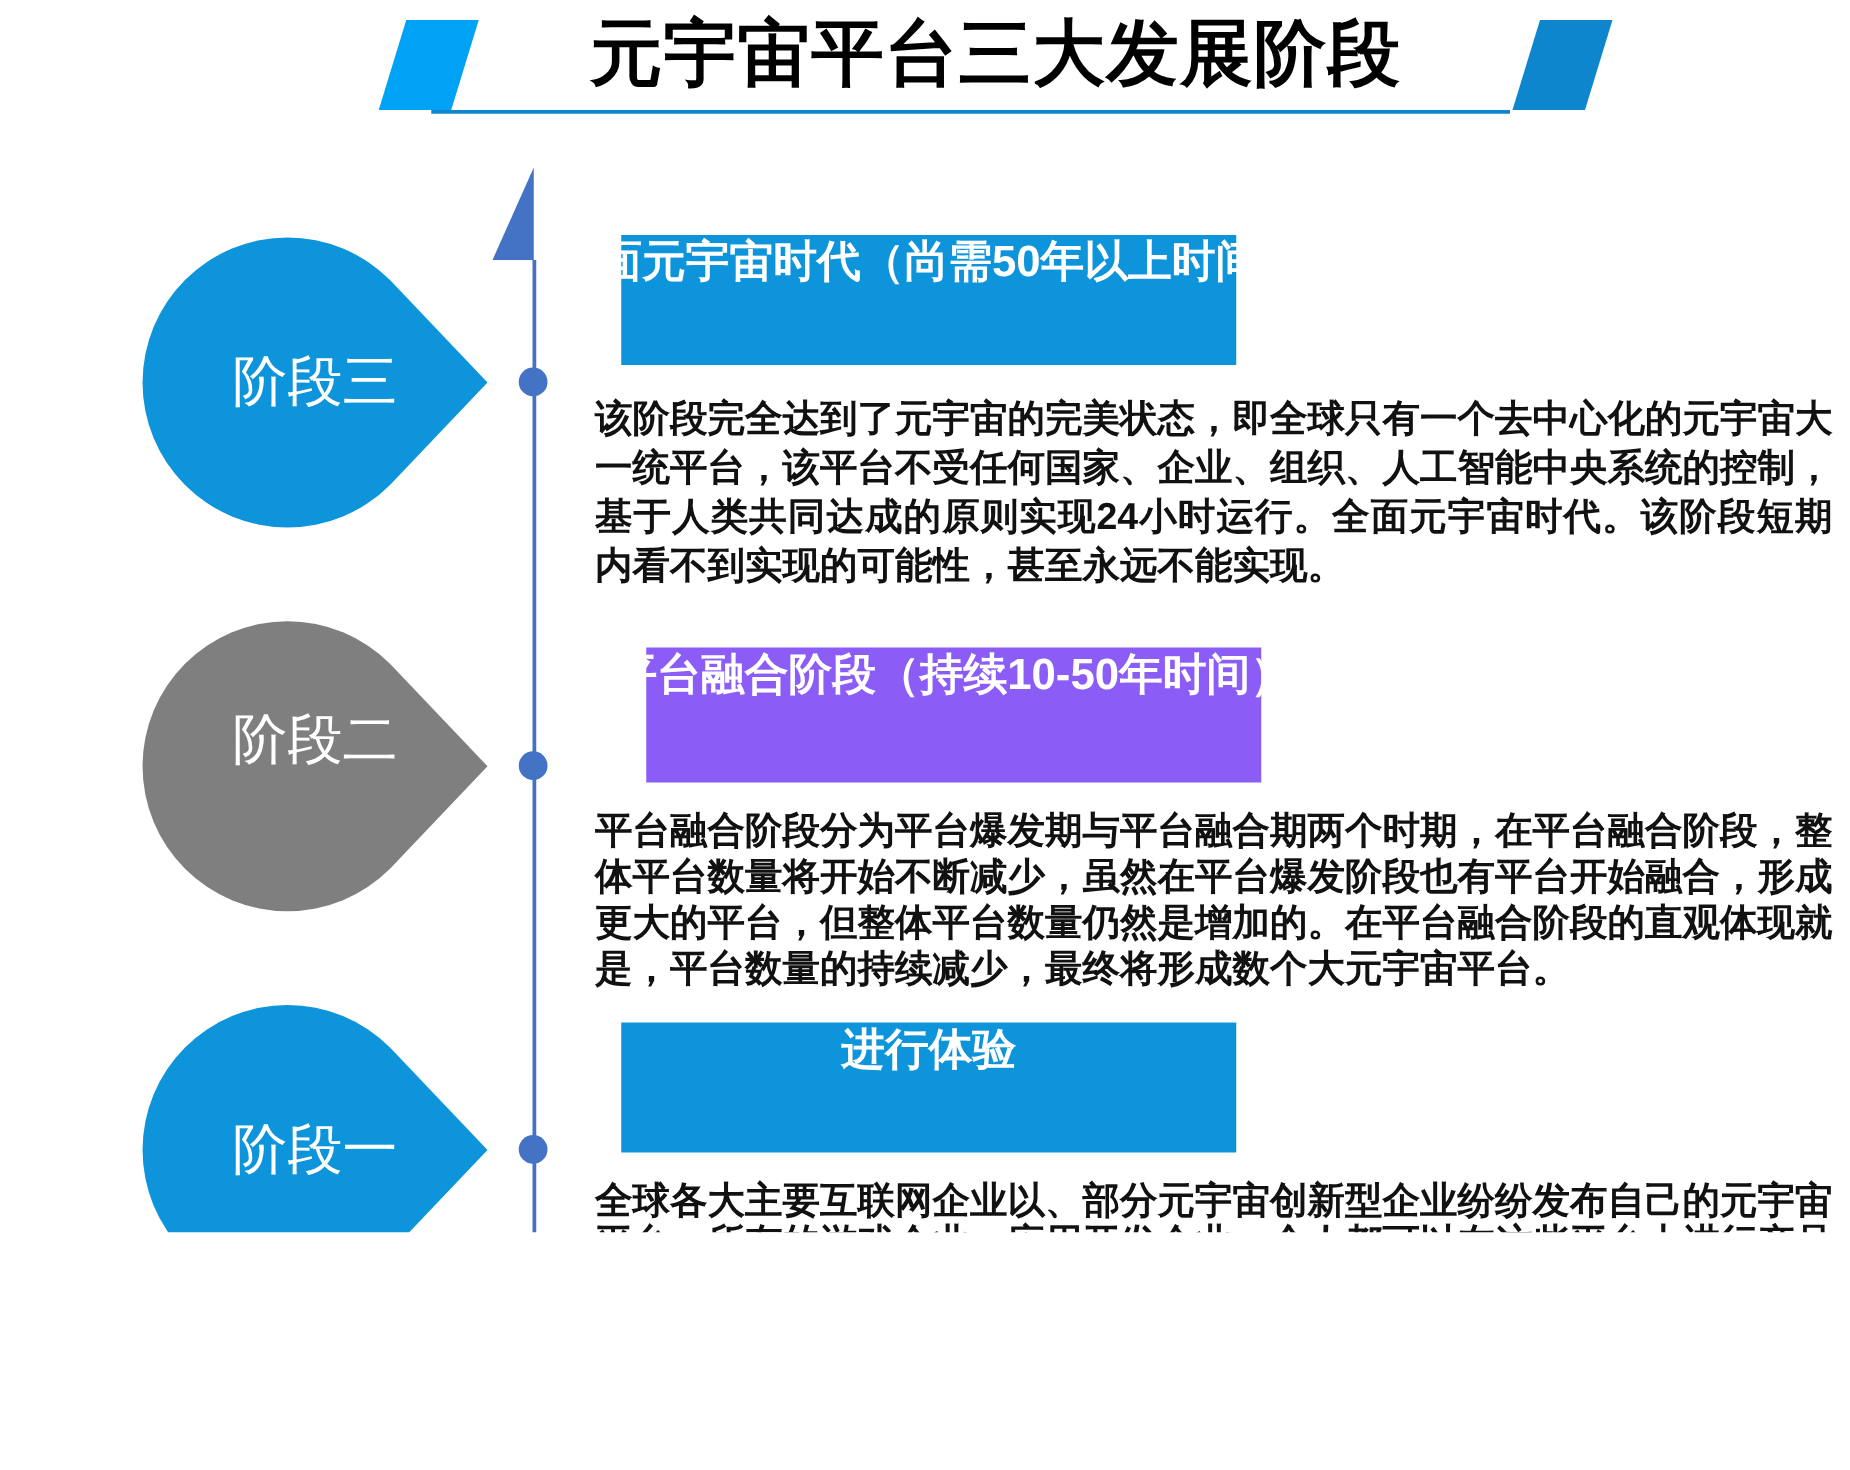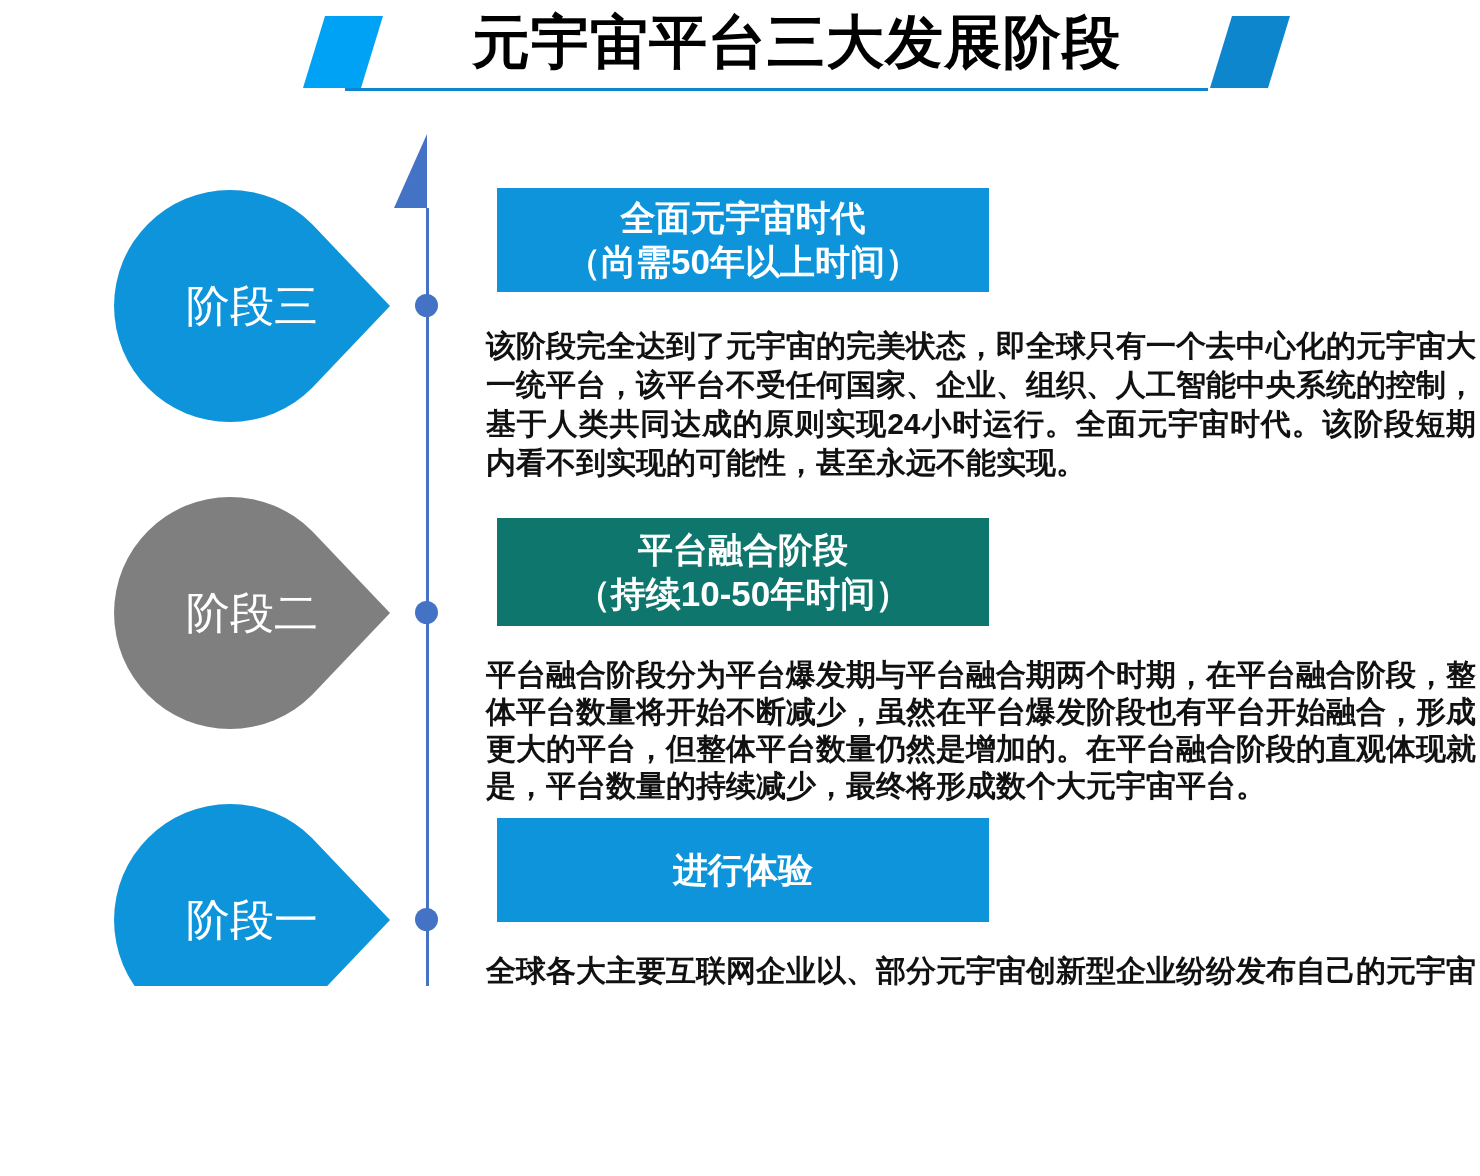--- a/index.html
+++ b/index.html
@@ -25,32 +25,32 @@
   .arrow{position:absolute;left:394px;top:134px;}
   .dot{position:absolute;left:415px;width:23px;height:23px;border-radius:50%;}
   .dot-0{top:294px;} .dot-1{top:601px;} .dot-2{top:908px;}
   
   .drop{position:absolute;left:110px;}
   .drop-0{top:188px;} .drop-1{top:495px;} .drop-2{top:802px;}
   .drop-label{
     position:absolute;left:118px;width:200px;text-align:right;
     font-size:44px;font-weight:400;color:#ffffff;line-height:60px;white-space:nowrap;
   }
-  .label-0{top:276px;} .label-1{top:583px;} .label-2{top:890px;}
+  .label-0{top:276px;} .label-1{top:562px;} .label-2{top:890px;}
   
   .hbox{
     position:absolute;left:497px;width:492px;height:104px;
     color:#ffffff;text-align:center;font-weight:900;
-    display:flex;flex-direction:column;justify-content:center;
+    display:flex;flex-direction:row;justify-content:center;
   }
   .hbox-0{top:188px;} .hbox-1{top:518px;height:108px;} .hbox-2{top:818px;}
   .hbox .l1,.hbox .l2{font-size:35px;line-height:44px;white-space:nowrap;}
   
   .body-text{
-    position:absolute;left:474px;width:990px;margin:12px;
+    position:absolute;left:474px;width:990px;margin:2px;
     font-size:30px;line-height:39px;font-weight:700;color:#111;
     text-align:justify;
   }
   .body-0{top:314px;} .body-1{top:644px;line-height:37px;} .body-2{top:942px;line-height:34px;}
   
   .source{
     position:absolute;left:425px;top:1126px;margin:0;
     font-size:29px;font-weight:900;color:#000;white-space:nowrap;
   }
 </style>
@@ -82,21 +82,21 @@
       <div class="l2">（尚需50年以上时间）</div>
     </div>
     <p class="body-text body-0">该阶段完全达到了元宇宙的完美状态，即全球只有一个去中心化的元宇宙大一统平台，该平台不受任何国家、企业、组织、人工智能中央系统的控制，基于人类共同达成的原则实现24小时运行。全面元宇宙时代。该阶段短期内看不到实现的可能性，甚至永远不能实现。</p>
   </section>
 
   <section>
     <svg class="drop drop-1" width="290" height="236" viewBox="0 0 290 236">
       <path d="M 280 118 L 202 36 A 116 116 0 1 0 202 200 Z" fill="#7F7F7F"></path>
     </svg>
     <div class="drop-label label-1">阶段二</div>
-    <div class="hbox hbox-1" style="background-color: #0f766e;">
+    <div class="hbox hbox-1" style="background-color: #8b5cf6; margin-left: 20px;">
       <div class="l1">平台融合阶段</div>
       <div class="l2">（持续10-50年时间）</div>
     </div>
     <p class="body-text body-1">平台融合阶段分为平台爆发期与平台融合期两个时期，在平台融合阶段，整体平台数量将开始不断减少，虽然在平台爆发阶段也有平台开始融合，形成更大的平台，但整体平台数量仍然是增加的。在平台融合阶段的直观体现就是，平台数量的持续减少，最终将形成数个大元宇宙平台。</p>
   </section>
 
   <section>
     <svg class="drop drop-2" width="290" height="236" viewBox="0 0 290 236">
       <path d="M 280 118 L 202 36 A 116 116 0 1 0 202 200 Z" fill="#0D94DA"></path>
     </svg>

